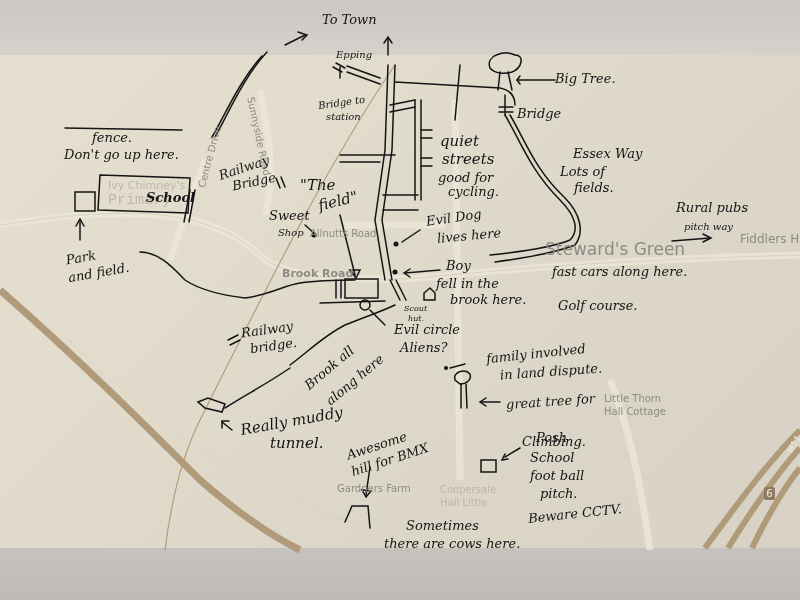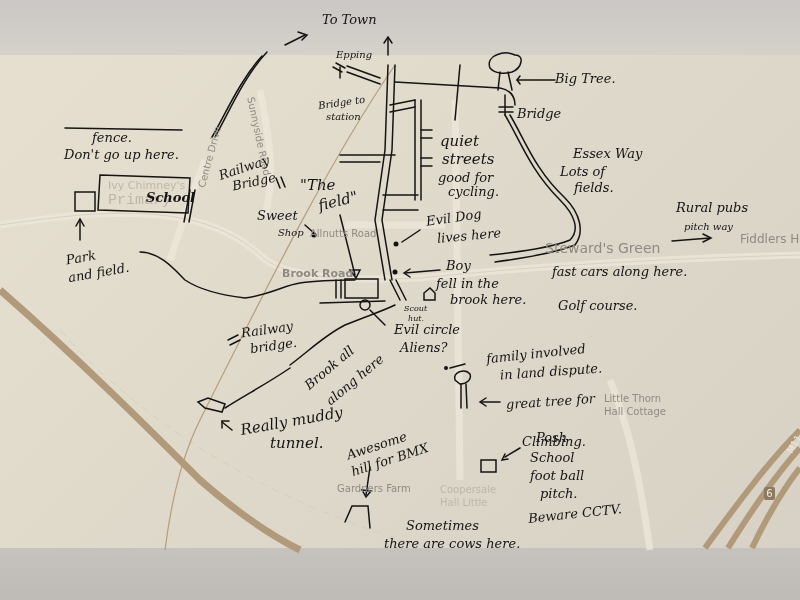--- a/index.html
+++ b/index.html
@@ -186,21 +186,21 @@
     <circle cx="446" cy="368" r="2"></circle>
   </g>
 </svg>
 
 <div class="printed rot" style="left:256px;top:96px;transform:rotate(78deg);font-size:10px;">Sunnyside Road</div>
 <div class="printed rot" style="left:196px;top:186px;transform:rotate(-75deg);font-size:10px;">Centre Drive</div>
 <div class="printed light" style="left:108px;top:180px;font-size:11px;">Ivy Chimney's</div>
 <div class="printed light" style="left:108px;top:192px;font-size:15px;font-family:Liberation Mono, monospace;">Primary</div>
 <div class="printed" style="left:310px;top:228px;font-size:10px;">Allnutts Road</div>
 <div class="printed" style="left:282px;top:268px;font-size:11px;font-weight:bold;">Brook Road</div>
-<div class="printed" style="left:545px;top:240px;font-size:14px;text-align:center;">Steward's Green</div>
+<div class="printed" style="left:545px;top:240px;font-size:17px;text-align:center;">Steward's Green</div>
 <div class="printed" style="left:740px;top:233px;font-size:12px;">Fiddlers H</div>
 <div class="printed" style="left:604px;top:393px;font-size:10px;">Little Thorn</div>
 <div class="printed" style="left:604px;top:406px;font-size:10px;">Hall Cottage</div>
 <div class="printed" style="left:337px;top:483px;font-size:10px;">Gardners Farm</div>
 <div class="printed light" style="left:440px;top:484px;font-size:10px;">Coopersale</div>
 <div class="printed light" style="left:440px;top:497px;font-size:10px;">Hall Little</div>
 <div class="printed rot" style="left:785px;top:450px;transform:rotate(-60deg);color:#f0e8da;font-size:9px;">M11</div>
 <div class="motorway-badge" style="left:764px;top:487px;">6</div>
 
 <div class="hand" style="left:322px;top:12px;">To Town</div>
@@ -216,21 +216,21 @@
 <div class="hand lg" style="left:440px;top:132px;">quiet</div>
 <div class="hand lg" style="left:442px;top:150px;">streets</div>
 <div class="hand" style="left:438px;top:170px;">good for</div>
 <div class="hand" style="left:448px;top:184px;">cycling.</div>
 <div class="hand" style="left:531px;top:146px;margin-left:42px;">Essex Way</div>
 <div class="hand" style="left:560px;top:164px;">Lots of</div>
 <div class="hand" style="left:574px;top:180px;">fields.</div>
 <div class="hand" style="left:146px;top:190px;font-weight:bold;">School</div>
 <div class="hand lg" style="left:300px;top:176px;">"The</div>
 <div class="hand lg" style="left:318px;top:192px;transform:rotate(-14deg);">field"</div>
-<div class="hand" style="left:257px;top:208px;">Sweet</div>
+<div class="hand" style="left:269px;top:208px;">Sweet</div>
 <div class="hand sm" style="left:278px;top:226px;">Shop</div>
 <div class="hand" style="left:426px;top:210px;transform:rotate(-8deg);">Evil Dog</div>
 <div class="hand" style="left:437px;top:228px;transform:rotate(-5deg);">lives here</div>
 <div class="hand" style="left:676px;top:200px;">Rural pubs</div>
 <div class="hand sm" style="left:684px;top:220px;">pitch way</div>
 <div class="hand" style="left:66px;top:250px;transform:rotate(-10deg);">Park</div>
 <div class="hand" style="left:68px;top:265px;transform:rotate(-10deg);">and field.</div>
 <div class="hand" style="left:446px;top:258px;">Boy</div>
 <div class="hand" style="left:436px;top:276px;">fell in the</div>
 <div class="hand" style="left:450px;top:292px;">brook here.</div>

